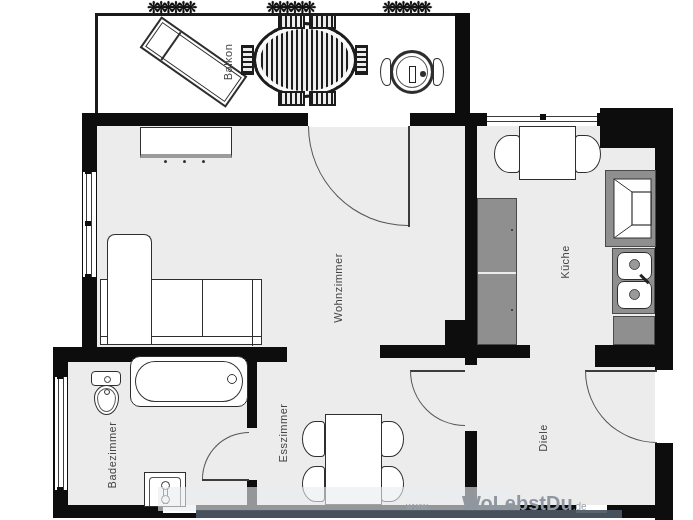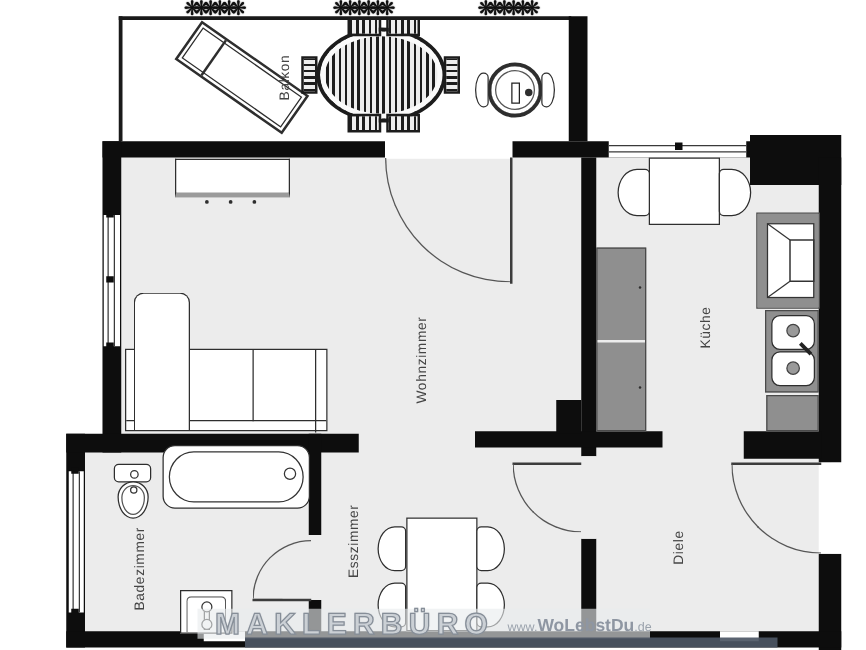--- a/index.html
+++ b/index.html
@@ -34,21 +34,21 @@
   .chair-right{border-radius:4px 60% 60% 4px / 4px 50% 50% 4px;}
   .dot{position:absolute;border-radius:50%;background:#2e2e2e;}
   .plant{font-size:16px;line-height:17px;letter-spacing:-6px;color:#101010;
          text-shadow:0 0 1px #101010;white-space:nowrap;overflow:hidden;}
   .wm-band{background:rgba(233,235,238,0.62);}
   .wm-brand{font-size:24px;font-weight:bold;letter-spacing:5px;
             color:rgba(225,229,234,0.75);-webkit-text-stroke:1px #868e98;
             text-shadow:0 0 1px #868e98;white-space:nowrap;}
   .wm-url{color:#8e96a2;white-space:nowrap;font-weight:bold;}
   .wm-url .sm{font-size:10px;font-weight:normal;color:#9aa2ac;}
-  .wm-url .lg{font-size:14px;}
+  .wm-url .lg{font-size:20px;margin-left:32px;}
   .wm-bar{background:#4c5664;opacity:0.92;}
 </style>
 </head>
 <body>
 
 <div class="plan">
 
   <div class="abs floor" style="left:82px;top:118px;width:583px;height:392px;"></div>
   <div class="abs floor" style="left:60px;top:350px;width:40px;height:157px;"></div>
 
@@ -203,19 +203,18 @@
   <div class="abs plant" style="left:382px;top:-1px;width:70px;height:17px;">❋❋❋❋❋❋</div>
 
   <div class="abs roomlabel" style="left:168px;top:54px;">Balkon</div>
   <div class="abs roomlabel" style="left:278px;top:280px;">Wohnzimmer</div>
   <div class="abs roomlabel" style="left:505px;top:254px;">Küche</div>
   <div class="abs roomlabel" style="left:52px;top:447px;">Badezimmer</div>
   <div class="abs roomlabel" style="left:223px;top:425px;">Esszimmer</div>
   <div class="abs roomlabel" style="left:483px;top:430px;">Diele</div>
 
   <div class="abs wm-band" style="left:158px;top:487px;width:362px;height:24px;"></div>
-  <div class="abs wm-brand" style="left:172px;top:486px;">MAKLERBÜRO</div>
   <div class="abs wm-url" style="left:406px;top:492px;">
     <span class="sm">www.</span><span class="lg">WoLebstDu</span><span class="sm">.de</span>
   </div>
   <div class="abs wm-bar" style="left:196px;top:510px;width:426px;height:8px;"></div>
 
 </div>
 
 </body></html>

